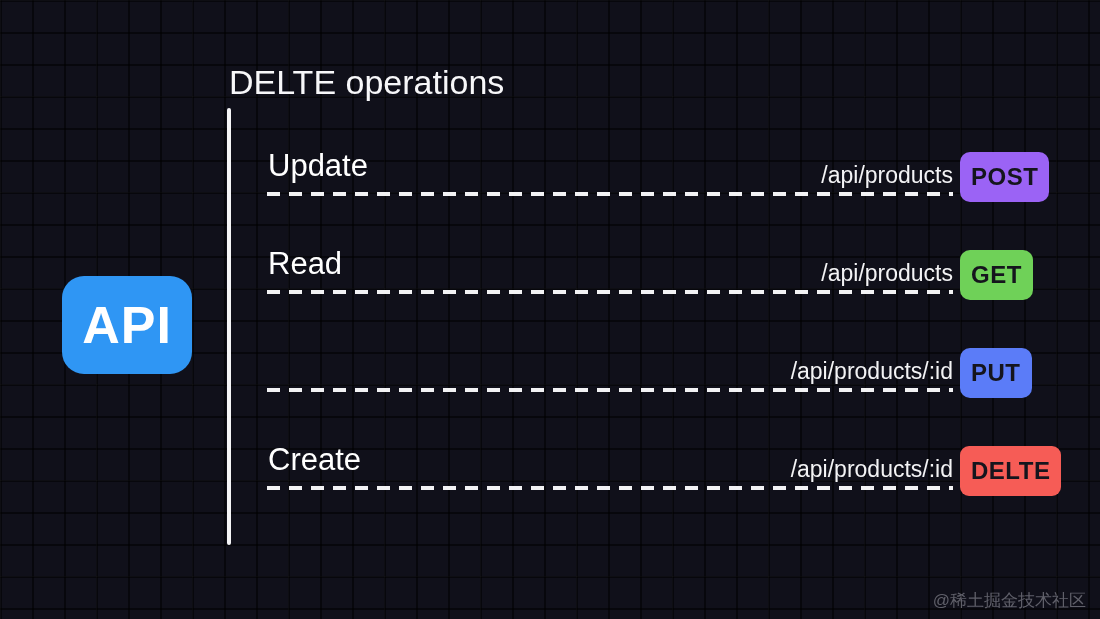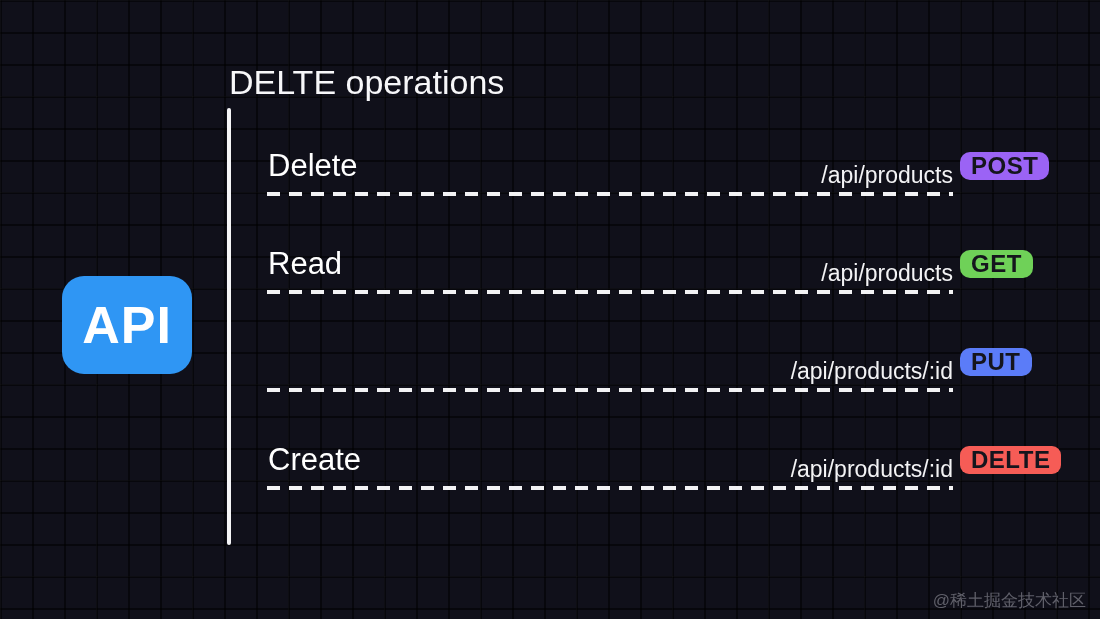--- a/index.html
+++ b/index.html
@@ -94,22 +94,22 @@
     right: 92px;
     font-size: 23px;
     font-weight: 400;
     color: #f3f3f5;
     white-space: nowrap;
   }
   .method-badge {
     position: absolute;
     left: 693px;
     top: 12px;
-    height: 28px;
-    padding: 0 11px;
+    height: 34px;
+    padding: 8px 11px;
     border-radius: 10px;
     display: flex;
     align-items: center;
     justify-content: center;
     font-size: 24px;
     font-weight: 700;
     color: #15151d;
     letter-spacing: 0.5px;
     white-space: nowrap;
   }
@@ -130,21 +130,21 @@
 
   <div class="api-badge" style="background-color: rgb(47, 150, 244);">API</div>
 
   <div class="title">DELTE operations</div>
 
   <div class="vline"></div>
 
   <div class="rows">
 
     <div class="row">
-      <div class="op-label">Delete</div>
+      <div class="op-label">Update</div>
       <div class="endpoint">/api/products</div>
       <div class="method-badge" style="background-color: rgb(155, 99, 245);">POST</div>
       <div class="dash-line"></div>
     </div>
 
     <div class="row">
       <div class="op-label">Read</div>
       <div class="endpoint">/api/products</div>
       <div class="method-badge" style="background-color: rgb(111, 209, 88);">GET</div>
       <div class="dash-line"></div>

